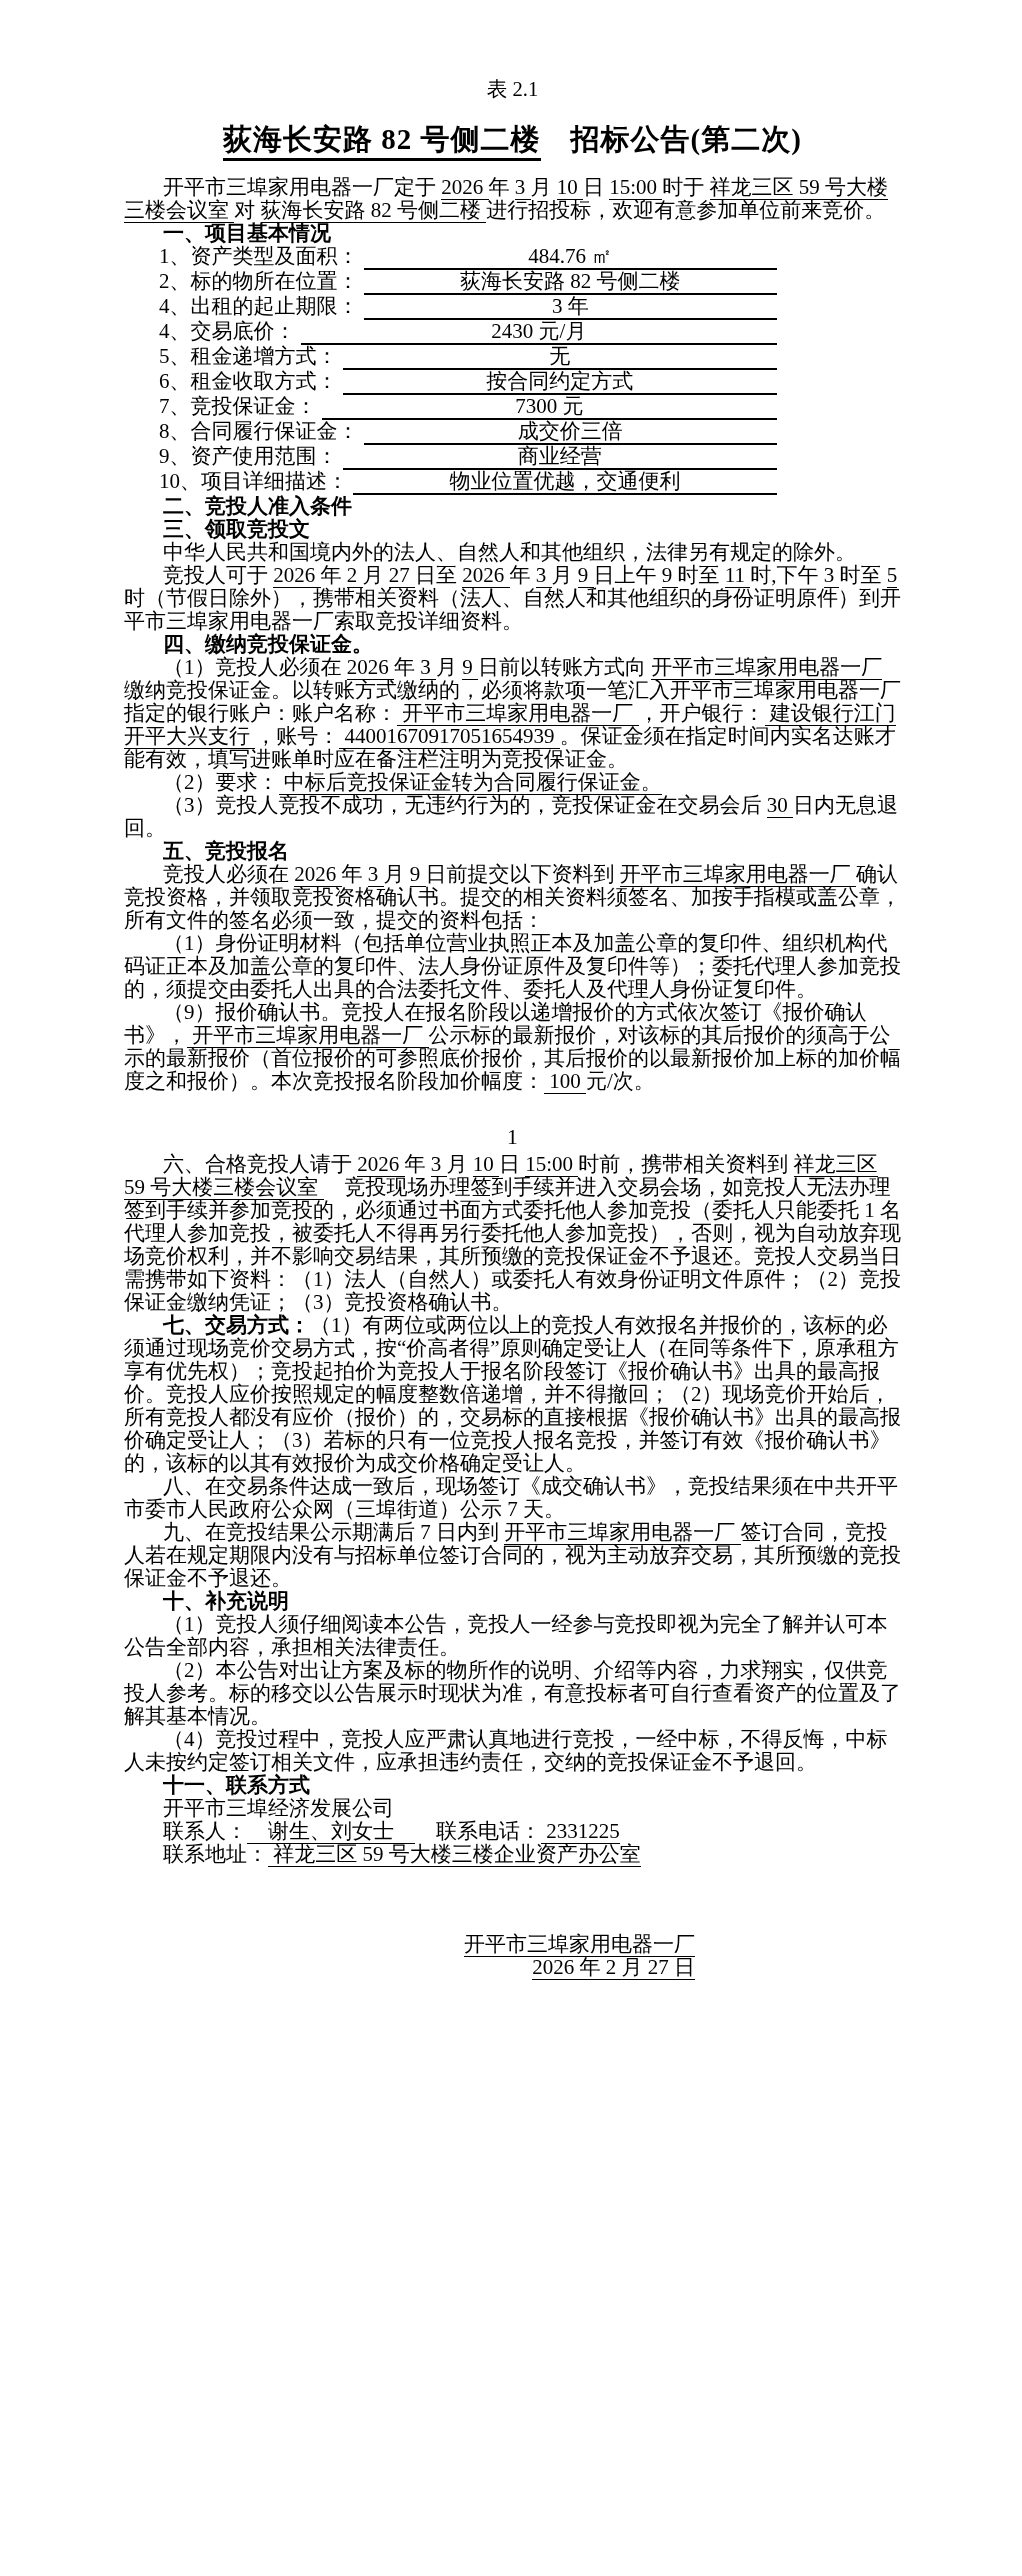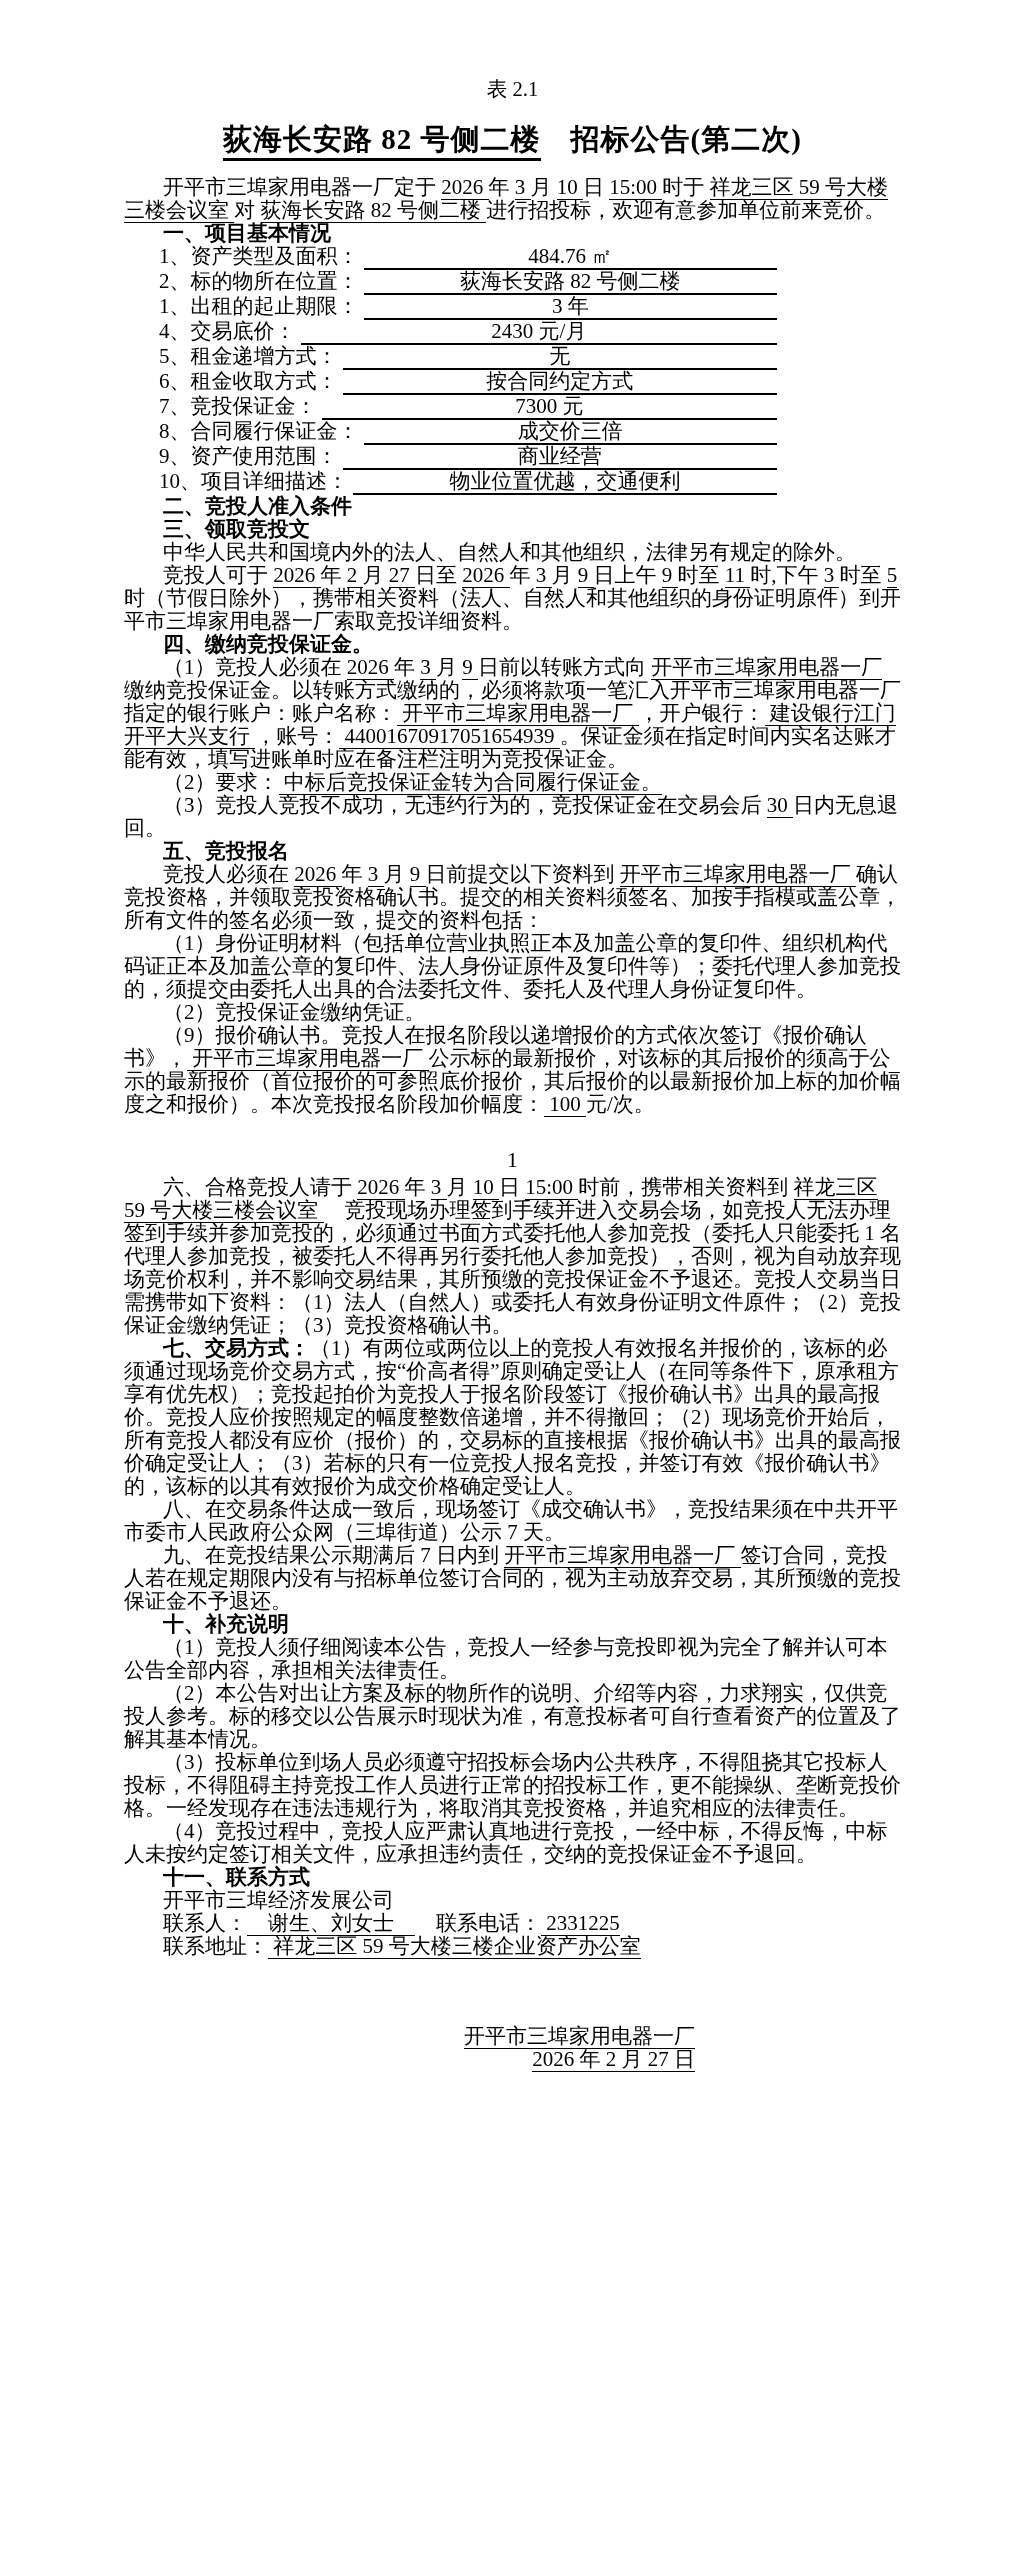--- a/index.html
+++ b/index.html
@@ -48,21 +48,21 @@
       <div class="blk heading"><span>一、项目基本情况</span></div>
       <div class="blk field">
         <span class="flabel">1、资产类型及面积：</span>
         <span class="fval">484.76 ㎡</span>
       </div>
       <div class="blk field">
         <span class="flabel">2、标的物所在位置：</span>
         <span class="fval">荻海长安路 82 号侧二楼</span>
       </div>
       <div class="blk field">
-        <span class="flabel">1、出租的起止期限：</span>
+        <span class="flabel">4、出租的起止期限：</span>
         <span class="fval">3 年</span>
       </div>
       <div class="blk field">
         <span class="flabel">4、交易底价：</span>
         <span class="fval">2430 元/月</span>
       </div>
       <div class="blk field">
         <span class="flabel">5、租金递增方式：</span>
         <span class="fval">无</span>
       </div>
@@ -90,33 +90,31 @@
       <div class="blk heading"><span>三、领取竞投文</span></div>
       <div class="blk para"><span>中华人民共和国境内外的法人、自然人和其他组织，法律另有规定的除外。</span></div>
       <div class="blk para"><span>竞投人可于 </span><span class="u"> 2026 </span><span> 年 </span><span class="u"> 2 </span><span> 月 </span><span class="u"> 27 </span><span> 日至 </span><span class="u"> 2026 </span><span> 年 </span><span class="u"> 3 </span><span> 月 </span><span class="u"> 9 </span><span> 日上午 </span><span class="u"> 9 </span><span> 时至 </span><span class="u"> 11 </span><span> 时,下午 </span><span class="u"> 3 </span><span> 时至 </span><span class="u"> 5 </span><span> 时（节假日除外），携带相关资料（法人、自然人和其他组织的身份证明原件）到开平市三埠家用电器一厂索取竞投详细资料。</span></div>
       <div class="blk heading"><span>四、缴纳竞投保证金。</span></div>
       <div class="blk para"><span>（1）竞投人必须在 </span><span class="u"> 2026 </span><span> 年 </span><span class="u"> 3 </span><span> 月 </span><span class="u"> 9 </span><span> 日前以转账方式向 </span><span class="u"> 开平市三埠家用电器一厂 </span><span> 缴纳竞投保证金。以转账方式缴纳的，必须将款项一笔汇入开平市三埠家用电器一厂指定的银行账户：账户名称：</span><span class="u"> 开平市三埠家用电器一厂 </span><span>，开户银行：</span><span class="u"> 建设银行江门开平大兴支行 </span><span>，账号：</span><span class="u"> 44001670917051654939 </span><span>。保证金须在指定时间内实名达账才能有效，填写进账单时应在备注栏注明为竞投保证金。</span></div>
       <div class="blk para"><span>（2）要求：</span><span class="u"> 中标后竞投保证金转为合同履行保证金。 </span></div>
       <div class="blk para"><span>（3）竞投人竞投不成功，无违约行为的，竞投保证金在交易会后 </span><span class="u"> 30 </span><span> 日内无息退回。</span></div>
       <div class="blk heading"><span>五、竞投报名</span></div>
       <div class="blk para"><span>竞投人必须在 </span><span class="u"> 2026 </span><span> 年 </span><span class="u"> 3 </span><span> 月 </span><span class="u"> 9 </span><span> 日前提交以下资料到 </span><span class="u"> 开平市三埠家用电器一厂 </span><span> 确认竞投资格，并领取竞投资格确认书。提交的相关资料须签名、加按手指模或盖公章，所有文件的签名必须一致，提交的资料包括：</span></div>
       <div class="blk para"><span>（1）身份证明材料（包括单位营业执照正本及加盖公章的复印件、组织机构代码证正本及加盖公章的复印件、法人身份证原件及复印件等）；委托代理人参加竞投的，须提交由委托人出具的合法委托文件、委托人及代理人身份证复印件。</span></div>
-      <div class="blk para"><span>（2）竞投保证金缴纳凭证。</span></div>
       <div class="blk para"><span>（9）报价确认书。竞投人在报名阶段以递增报价的方式依次签订《报价确认书》，</span><span class="u"> 开平市三埠家用电器一厂 </span><span> 公示标的最新报价，对该标的其后报价的须高于公示的最新报价（首位报价的可参照底价报价，其后报价的以最新报价加上标的加价幅度之和报价）。本次竞投报名阶段加价幅度：</span><span class="u"> 100 </span><span> 元/次。</span></div>
       <div class="spacer" style="height: 31px;"></div>
       <div class="blk pagenum"><span>1</span></div>
       <div class="spacer" style="height: 3.1px;"></div>
       <div class="blk para"><span>六、合格竞投人请于 </span><span class="u"> 2026 </span><span> 年 </span><span class="u"> 3 </span><span> 月 </span><span class="u"> 10 </span><span> 日 </span><span class="u"> 15:00 </span><span> 时前，携带相关资料到 </span><span class="u"> 祥龙三区 59 号大楼三楼会议室 </span><span>　竞投现场办理签到手续并进入交易会场，如竞投人无法办理签到手续并参加竞投的，必须通过书面方式委托他人参加竞投（委托人只能委托 1 名代理人参加竞投，被委托人不得再另行委托他人参加竞投），否则，视为自动放弃现场竞价权利，并不影响交易结果，其所预缴的竞投保证金不予退还。竞投人交易当日需携带如下资料：（1）法人（自然人）或委托人有效身份证明文件原件；（2）竞投保证金缴纳凭证；（3）竞投资格确认书。</span></div>
       <div class="blk para"><span class="b">七、交易方式：</span><span>（1）有两位或两位以上的竞投人有效报名并报价的，该标的必须通过现场竞价交易方式，按“价高者得”原则确定受让人（在同等条件下，原承租方享有优先权）；竞投起拍价为竞投人于报名阶段签订《报价确认书》出具的最高报价。竞投人应价按照规定的幅度整数倍递增，并不得撤回；（2）现场竞价开始后，所有竞投人都没有应价（报价）的，交易标的直接根据《报价确认书》出具的最高报价确定受让人；（3）若标的只有一位竞投人报名竞投，并签订有效《报价确认书》的，该标的以其有效报价为成交价格确定受让人。</span></div>
       <div class="blk para"><span>八、在交易条件达成一致后，现场签订《成交确认书》，竞投结果须在中共开平市委市人民政府公众网（三埠街道）公示 7 天。</span></div>
       <div class="blk para"><span>九、在竞投结果公示期满后 7 日内到 </span><span class="u"> 开平市三埠家用电器一厂 </span><span> 签订合同，竞投人若在规定期限内没有与招标单位签订合同的，视为主动放弃交易，其所预缴的竞投保证金不予退还。</span></div>
       <div class="blk heading"><span>十、补充说明</span></div>
       <div class="blk para"><span>（1）竞投人须仔细阅读本公告，竞投人一经参与竞投即视为完全了解并认可本公告全部内容，承担相关法律责任。</span></div>
       <div class="blk para"><span>（2）本公告对出让方案及标的物所作的说明、介绍等内容，力求翔实，仅供竞投人参考。标的移交以公告展示时现状为准，有意投标者可自行查看资产的位置及了解其基本情况。</span></div>
-      <div class="blk para"><span>（3）投标单位到场人员必须遵守招投标会场内公共秩序，不得阻挠其它投标人投标，不得阻碍主持竞投工作人员进行正常的招投标工作，更不能操纵、垄断竞投价格。一经发现存在违法违规行为，将取消其竞投资格，并追究相应的法律责任。</span></div>
       <div class="blk para"><span>（4）竞投过程中，竞投人应严肃认真地进行竞投，一经中标，不得反悔，中标人未按约定签订相关文件，应承担违约责任，交纳的竞投保证金不予退回。</span></div>
       <div class="blk heading"><span>十一、联系方式</span></div>
       <div class="blk para"><span>开平市三埠经济发展公司</span></div>
       <div class="blk para"><span>联系人：</span><span class="u">　谢生、刘女士　</span><span>　联系电话：</span><span class="u"> 2331225 </span></div>
       <div class="blk para"><span>联系地址：</span><span class="u"> 祥龙三区 59 号大楼三楼企业资产办公室 </span></div>
       <div class="spacer" style="height: 67px;"></div>
       <div class="blk signature"><span class="u">开平市三埠家用电器一厂</span></div>
       <div class="blk signature"><span class="u"> 2026 年 2 月 27 日 </span></div>
       <div class="spacer" style="height: 155px;"></div>
     </div>

